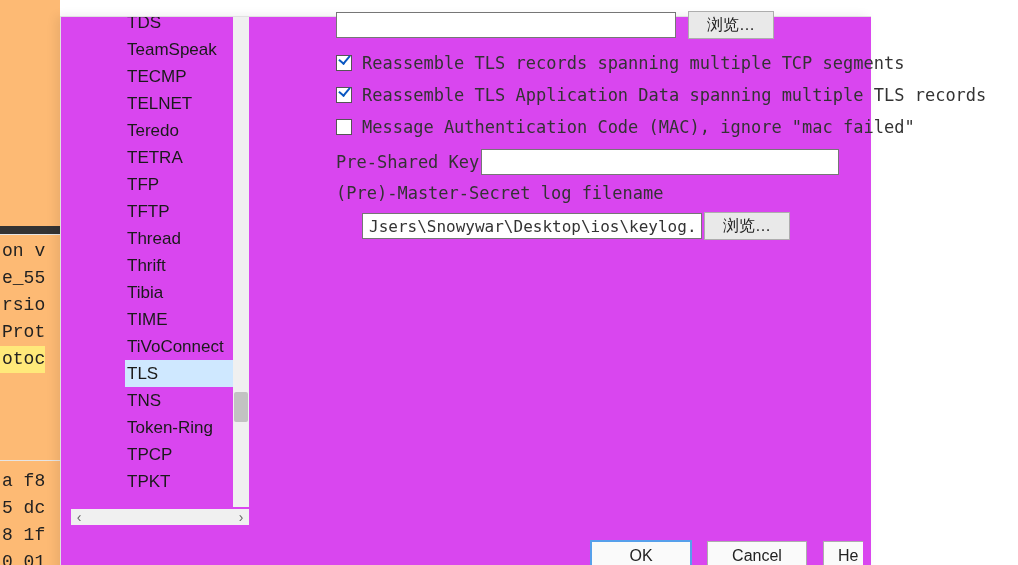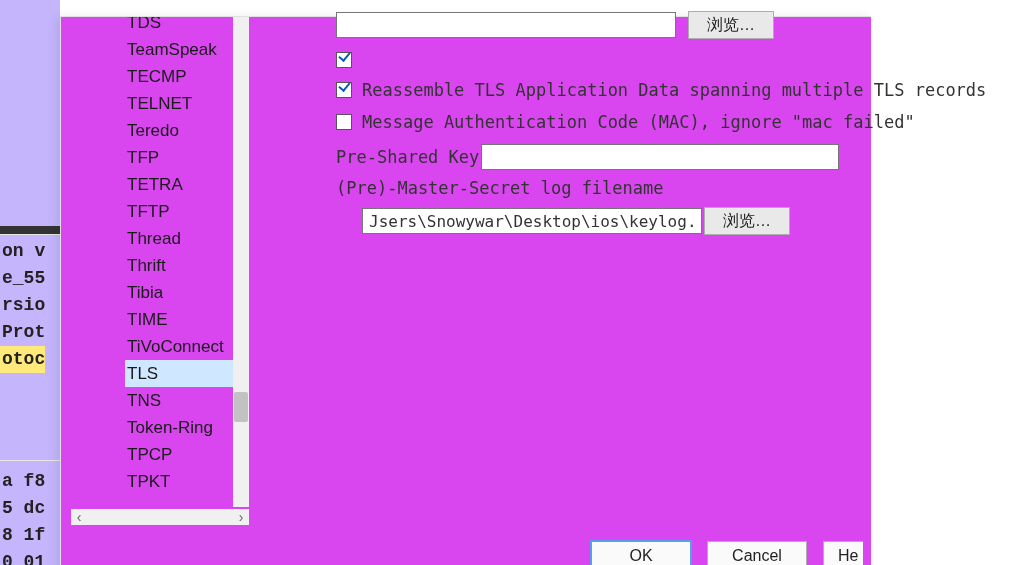--- a/index.html
+++ b/index.html
@@ -4,27 +4,26 @@
 <style>
   * { box-sizing: border-box; margin: 0; padding: 0; }
   html, body { width: 1018px; height: 565px; overflow: hidden; font-family: "Segoe UI", Arial, sans-serif; font-size: 16px; background: #fff; color: #000; }
   .root { position: relative; width: 1018px; height: 565px; }
 
   
   .bgstrip {
     position: absolute;
     left: 0; top: 0;
     width: 60px; height: 565px;
-    background: #c4b5fd;
+    background: #fdba74;
     font-family: Consolas, "Courier New", monospace;
     font-size: 18px;
     color: #222;
     line-height: 27px;
     overflow: hidden;
-    font-weight: bold;
   }
   .bgstrip .blk1 { position:absolute; top:0; left:0; width:60px; }
   .bgstrip .row { white-space: nowrap; padding-left: 2px; }
   .bgstrip .hl { background: #ffe97a; }
   .bgstrip .sep { position:absolute; left:0; width:60px; height:1px; background:#e5e5e5; }
   .bgstrip .darkband { position:absolute; left:0; width:60px; height:8px; background:#333; }
 
   
   .dialog {
     position: absolute;
@@ -238,22 +237,22 @@
   <div class="dialog">
 
     <div class="protolist-wrap">
       <div class="protolist">
         <div class="protolist-inner" id="protolist-inner">
             <div class="proto">TDS</div>
             <div class="proto">TeamSpeak</div>
             <div class="proto">TECMP</div>
             <div class="proto">TELNET</div>
             <div class="proto">Teredo</div>
+            <div class="proto">TETRA</div>
             <div class="proto">TFP</div>
-            <div class="proto">TETRA</div>
             <div class="proto">TFTP</div>
             <div class="proto">Thread</div>
             <div class="proto">Thrift</div>
             <div class="proto">Tibia</div>
             <div class="proto">TIME</div>
             <div class="proto">TiVoConnect</div>
             <div class="proto selected">TLS</div>
             <div class="proto">TNS</div>
             <div class="proto">Token-Ring</div>
             <div class="proto">TPCP</div>
@@ -272,20 +271,21 @@
     <div class="pane">
 
       <div class="toprow">
         <input class="input-text" style="">
         <button class="btn">浏览…</button>
       </div>
 
       <div style="position:absolute; left:65px; top:36px;">
         <div class="check-row">
           <span class="check checked"></span>
+          <span class="check-label">Reassemble TLS records spanning multiple TCP segments</span>
         </div>
         <div class="check-row">
           <span class="check checked"></span>
           <span class="check-label">Reassemble TLS Application Data spanning multiple TLS records</span>
         </div>
         <div class="check-row">
           <span class="check"></span>
           <span class="check-label">Message Authentication Code (MAC), ignore "mac failed"</span>
         </div>
 

